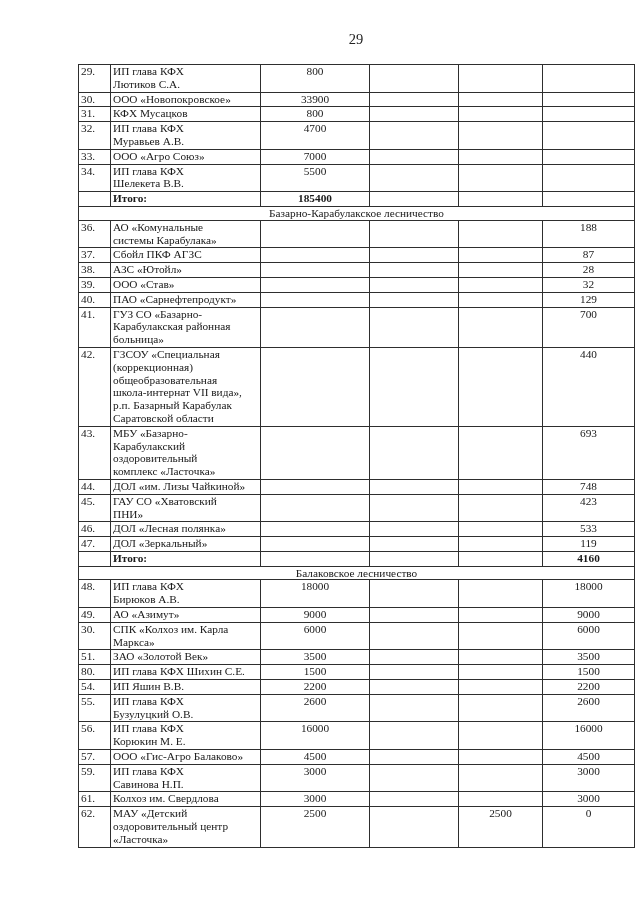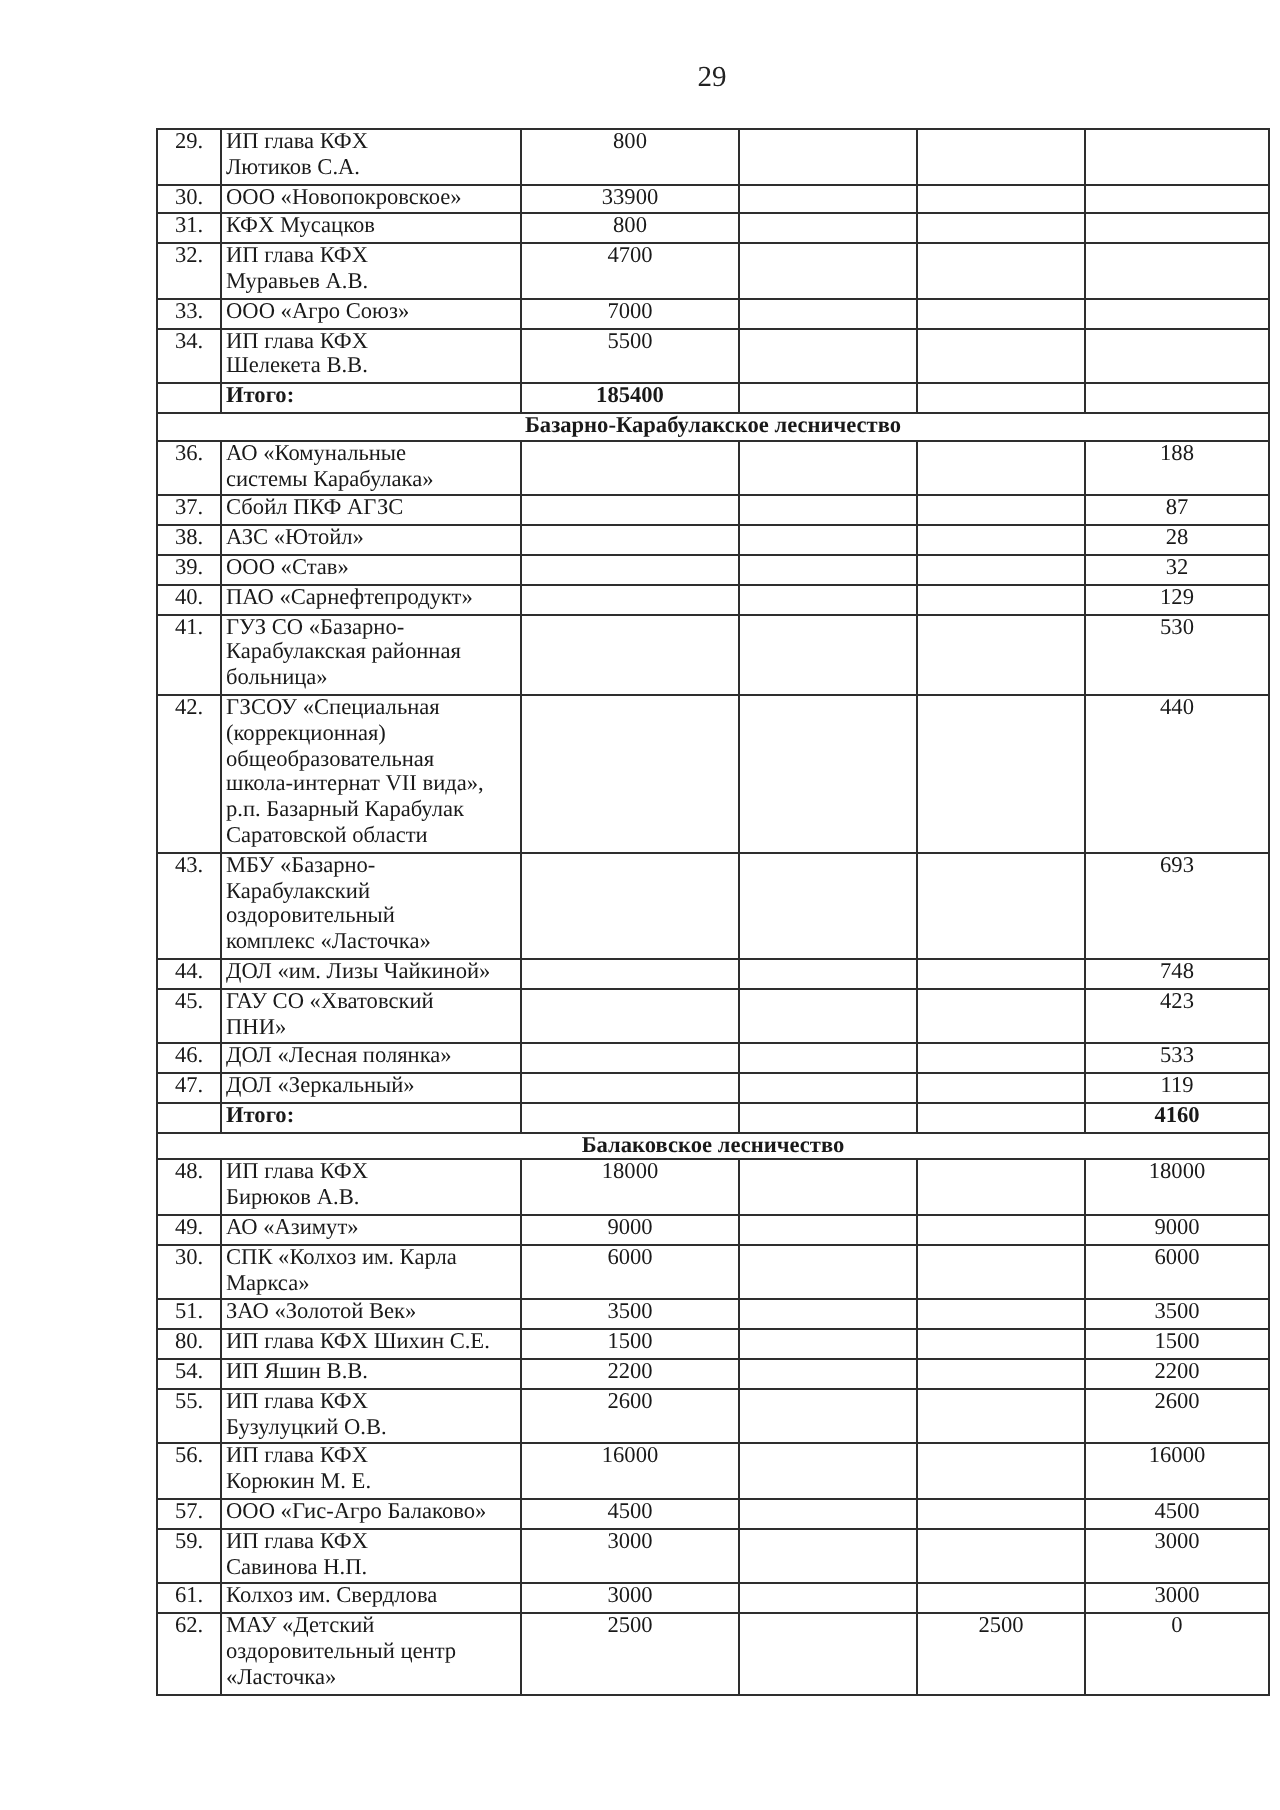--- a/index.html
+++ b/index.html
@@ -29,26 +29,26 @@
     table-layout:fixed;
   }
   table.report td{
     border:1px solid #2e2e2e;
     font-size:11.3px;
     line-height:12.8px;
     vertical-align:top;
     padding:0 2px 1px 2px;
     overflow:hidden;
   }
-  td.num{ text-align:center; padding-left:5px;margin-left:11px; }
+  td.num{ text-align:left; padding-left:5px;margin-left:11px; }
   td.name{ text-align:left; padding-left:4px; white-space:pre-line;margin-top:26px; }
   td.val{ text-align:center; }
   tr.subheader td{
     text-align:center;
-    font-weight:bold;
+    font-weight:normal;
     padding:0 10px;
   }
   tr.total td{ font-weight:bold; }
 </style>
 </head>
 <body>
 
 <div class="page">
   <div class="pagenum">29</div>
 
@@ -166,21 +166,21 @@
           <td class="val">129</td>
         </tr>
         <tr>
           <td class="num">41.</td>
           <td class="name">ГУЗ СО «Базарно-
 Карабулакская районная
 больница»</td>
           <td class="val"></td>
           <td class="val"></td>
           <td class="val"></td>
-          <td class="val">530</td>
+          <td class="val">700</td>
         </tr>
         <tr>
           <td class="num">42.</td>
           <td class="name">ГЗСОУ «Специальная
 (коррекционная)
 общеобразовательная
 школа-интернат VII вида»,
 р.п. Базарный Карабулак
 Саратовской области</td>
           <td class="val"></td>

